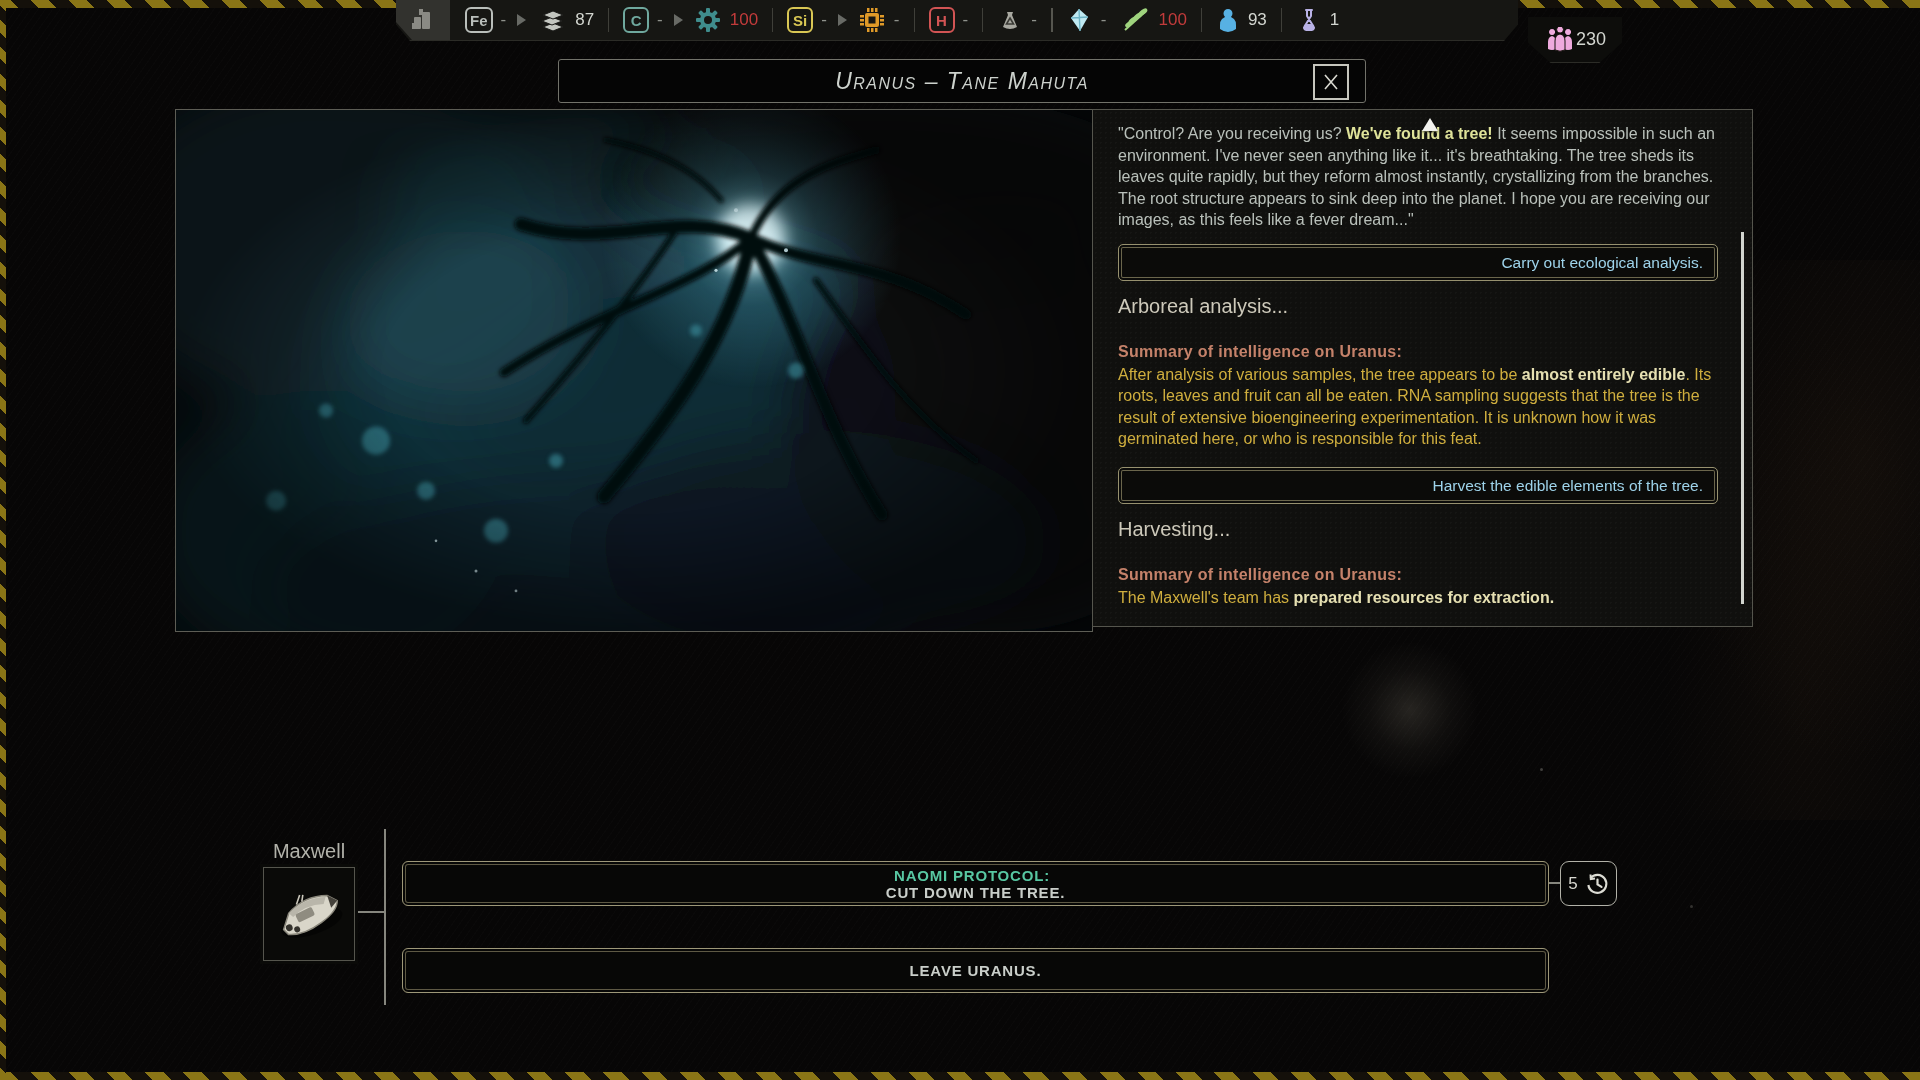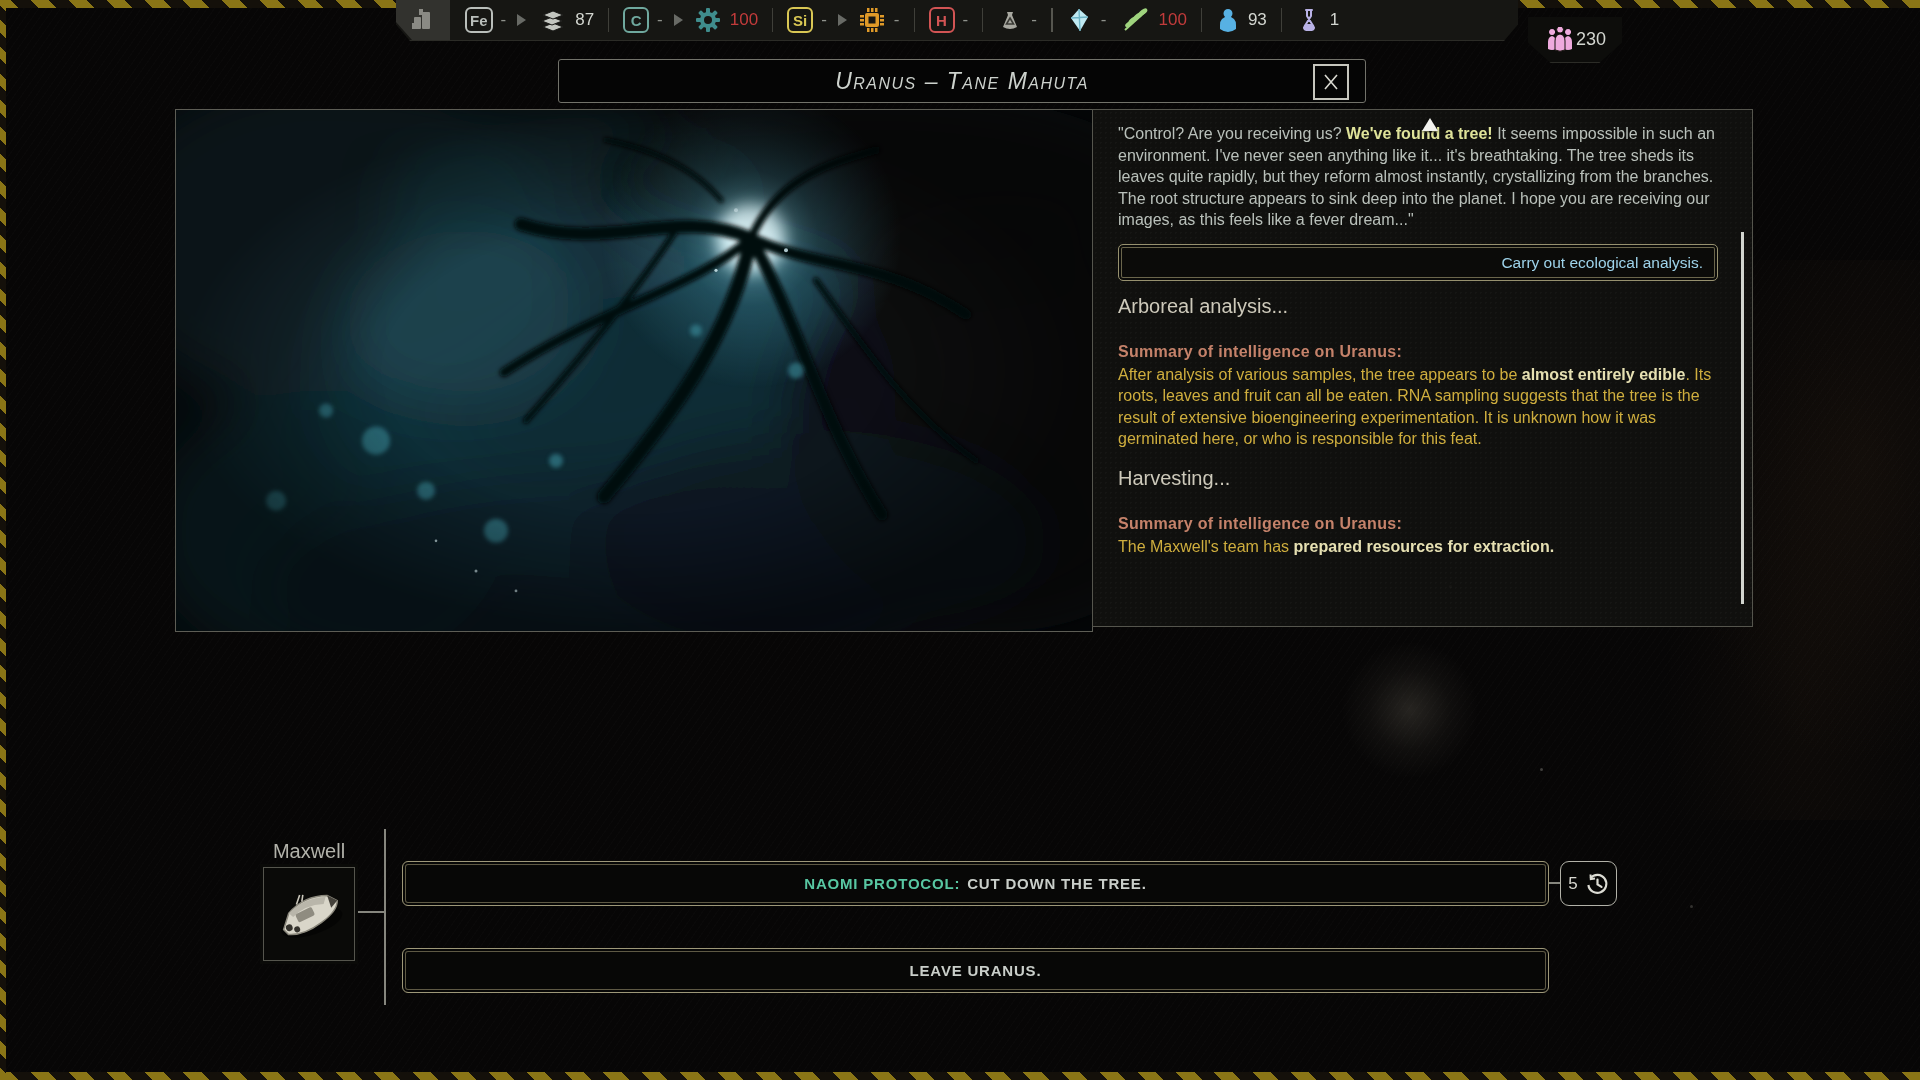--- a/index.html
+++ b/index.html
@@ -76,21 +76,21 @@
          box-shadow:inset 0 0 0 3px #0a0a08,inset 0 0 0 4px #55554d;
          display:flex;align-items:center;justify-content:center;}
   .vline{position:absolute;left:384px;top:829px;width:2px;height:176px;background:#86867e;}
   .hstub{position:absolute;left:358px;top:911px;width:26px;height:2px;background:#86867e;}
   .tstub{position:absolute;left:1549px;top:882px;width:11px;height:2px;background:#86867e;}
   .action-btn{position:absolute;left:402px;width:1147px;height:45px;box-sizing:border-box;background:#070706;
          border:1px solid #9d9778;border-radius:6px;
          box-shadow:inset 0 0 0 2px #070706,inset 0 0 0 3px #5e5944;
          color:#c9cec9;font-size:15px;font-weight:bold;letter-spacing:.8px;
          display:flex;align-items:center;justify-content:center;cursor:pointer;font-family:inherit;}
-  .btn-protocol{top:861px;}
+  .btn-protocol{top:861px;flex-direction:column;}
   .btn-leave{top:922px;margin-top:26px;}
   .proto{color:#58c7a2;margin-right:7px;}
   .timer-box{position:absolute;left:1560px;top:861px;width:57px;height:45px;box-sizing:border-box;
          border:1px solid #b2b2a8;border-radius:9px;background:#070706;
          display:flex;align-items:center;justify-content:center;gap:7px;color:#d8d8d0;font-size:17px;}
   
   .cursor{position:absolute;left:1422px;top:118px;width:0;height:0;
          border-left:8px solid transparent;border-right:8px solid transparent;border-bottom:13px solid #f2f2ee;
          filter:drop-shadow(0 1px 1px rgba(0,0,0,.8));}
 </style>
@@ -352,20 +352,21 @@
   <div class="story">
     <p class="p"><span>"Control? Are you receiving us? </span><span class="hl">We've found a tree!</span><span> It seems impossible in such an environment. I've never seen anything like it... it's breathtaking. The tree sheds its leaves quite rapidly, but they reform almost instantly, crystallizing from the branches. The root structure appears to sink deep into the planet. I hope you are receiving our images, as this feels like a fever dream..."</span></p>
 
     <button class="choice-btn">Carry out ecological analysis.</button>
 
     <p class="status">Arboreal analysis...</p>
 
     <p class="summary-h">Summary of intelligence on Uranus:</p>
     <p class="p gold" style="margin-bottom:17px"><span>After analysis of various samples, the tree appears to be </span><span class="gold-b">almost entirely edible</span><span>. Its roots, leaves and fruit can all be eaten. RNA sampling suggests that the tree is the result of extensive bioengineering experimentation. It is unknown how it was germinated here, or who is responsible for this feat.</span></p>
 
+    <button class="choice-btn">Harvest the edible elements of the tree.</button>
 
     <p class="status">Harvesting...</p>
 
     <p class="summary-h">Summary of intelligence on Uranus:</p>
     <p class="p gold"><span>The Maxwell's team has </span><span class="gold-b">prepared resources for extraction.</span></p>
 
     <div class="scroll-thumb"></div>
   </div>
 
   <div class="ship-label">Maxwell</div>

